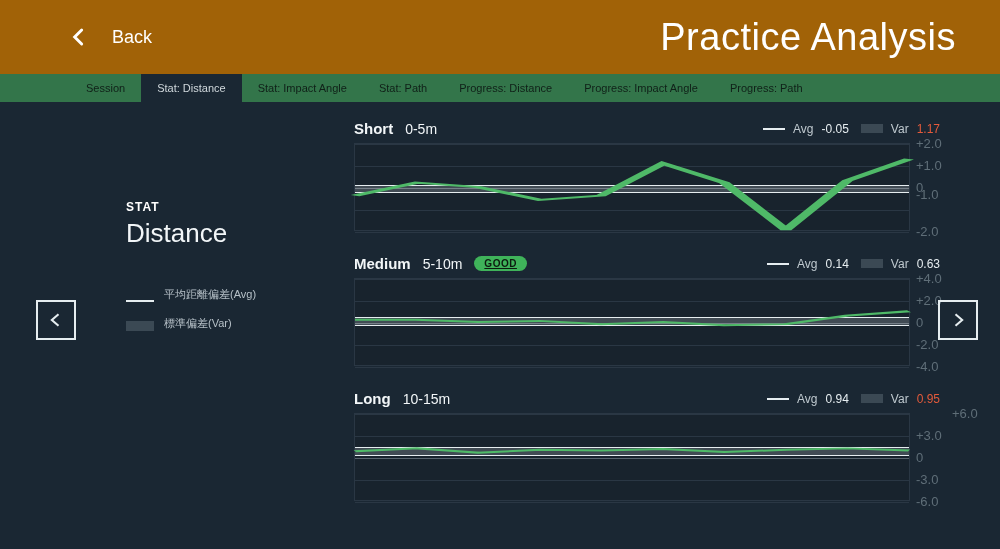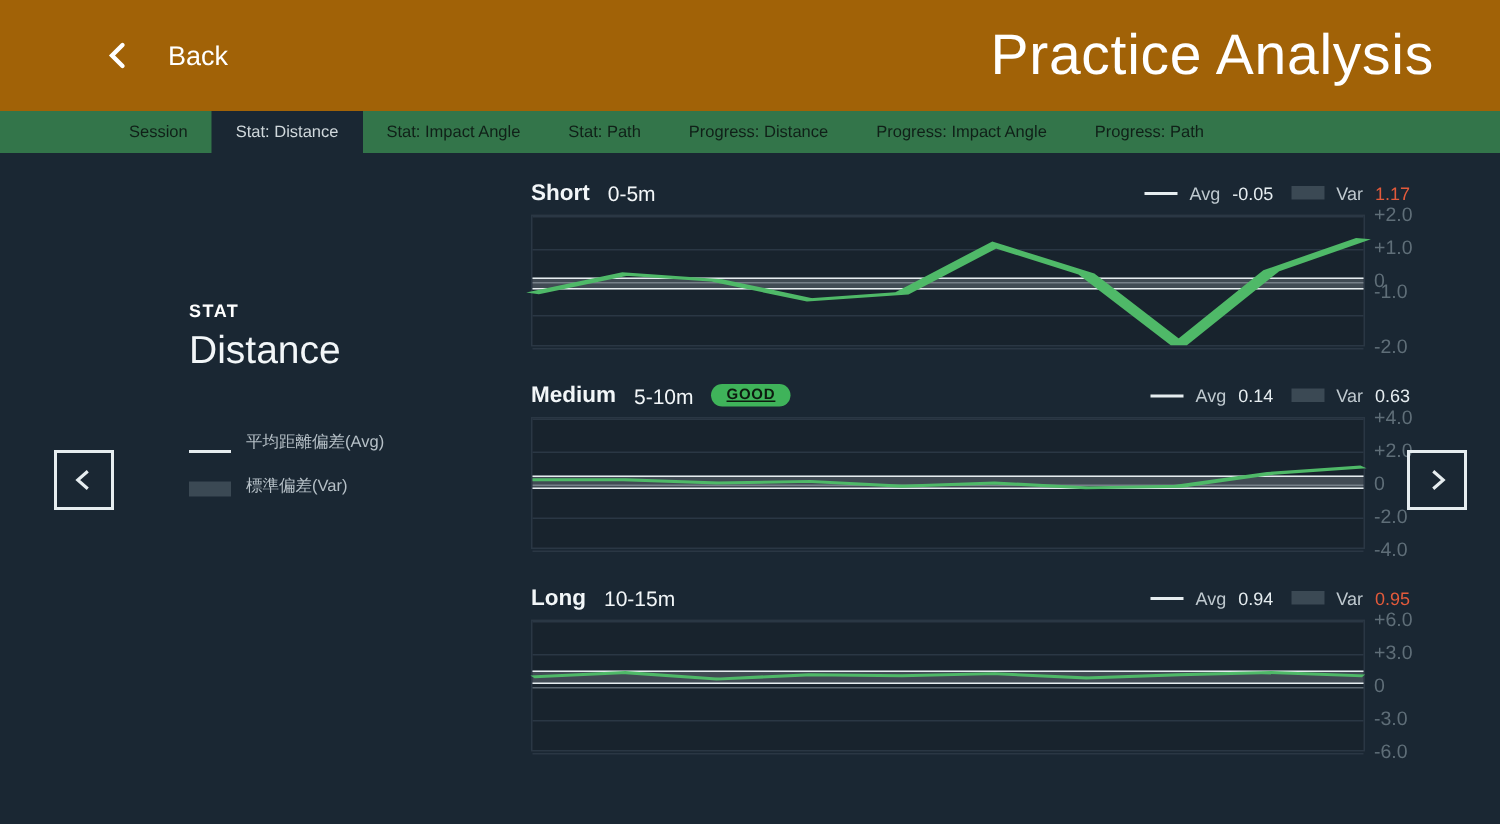--- a/index.html
+++ b/index.html
@@ -268,21 +268,21 @@
             <div class="grid-line" style="top: 22px;"></div>
             <div class="grid-line center" style="top: 44px;"></div>
             <div class="grid-line" style="top: 66px;"></div>
             <div class="grid-line" style="top: 88px;"></div>
             <div class="avg-band" style="top: 32.7067px; height: 8.8px;"></div>
             <svg class="line-path" viewBox="0 0 100 88" preserveAspectRatio="none">
               <polyline points="0.00,38.13 11.11,35.20 22.22,39.60 33.33,36.67 44.44,37.40 55.56,35.93 66.67,38.87 77.78,36.67 88.89,35.20 100.00,37.40"></polyline>
             </svg>
           </div>
           <div class="y-ticks">
-            <div class="y-tick" style="top: 0px;">+6.0</div>
+            <div class="y-tick" style="top: 0px; margin-left: 36px;">+6.0</div>
             <div class="y-tick" style="top: 22px;">+3.0</div>
             <div class="y-tick" style="top: 44px;">0</div>
             <div class="y-tick" style="top: 66px;">-3.0</div>
             <div class="y-tick" style="top: 88px;">-6.0</div>
           </div>
         </div>
       </div>
     </div>
 </div>
 

